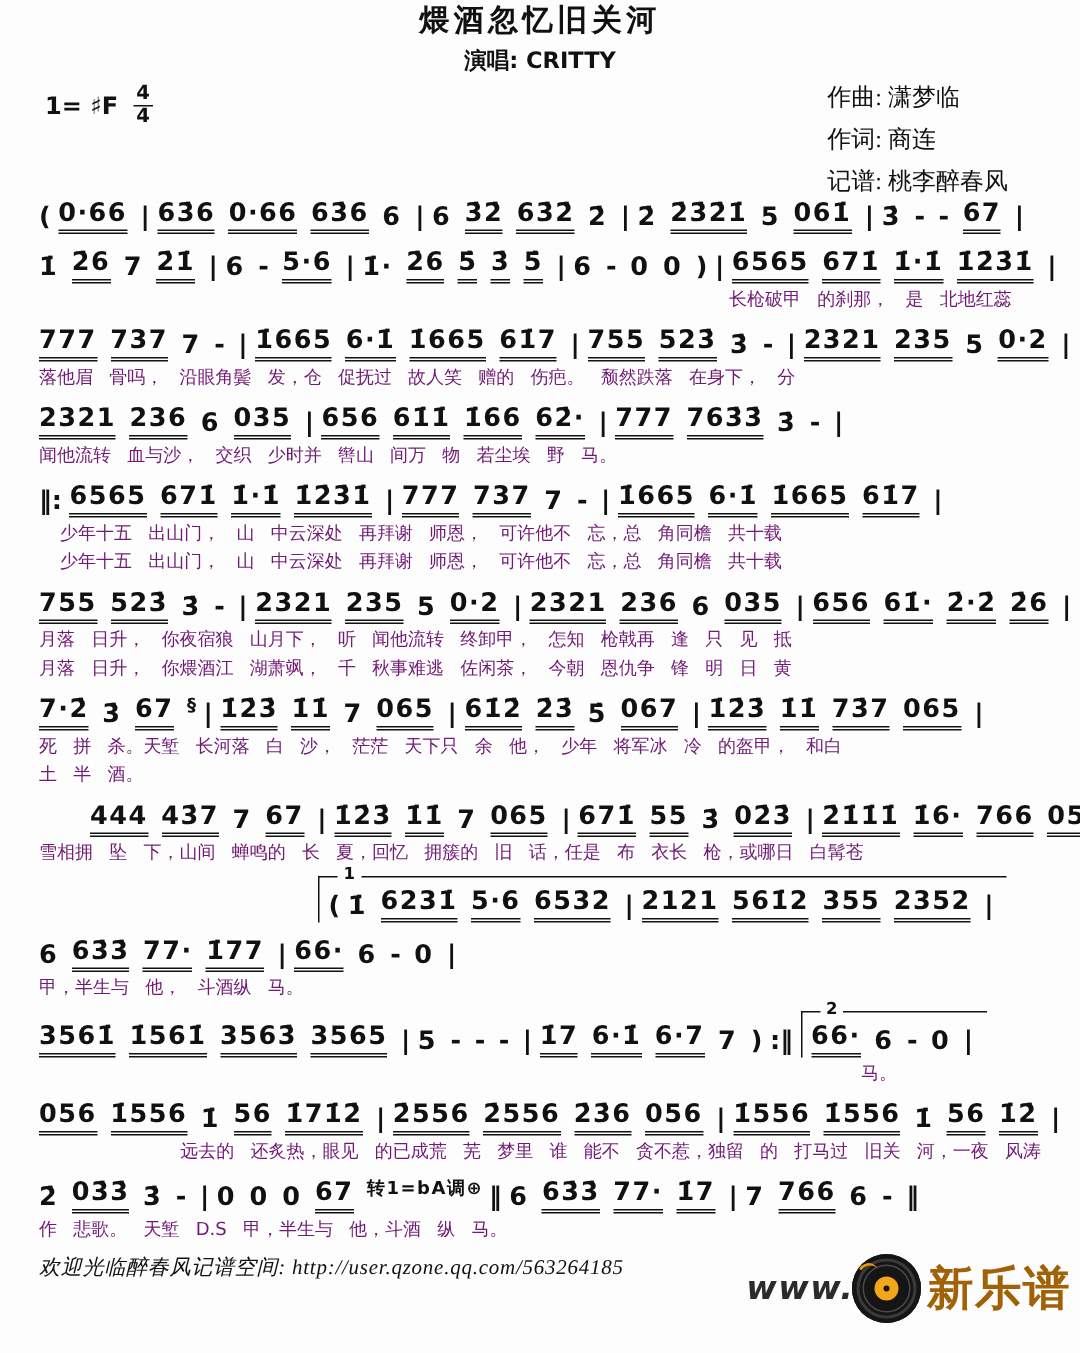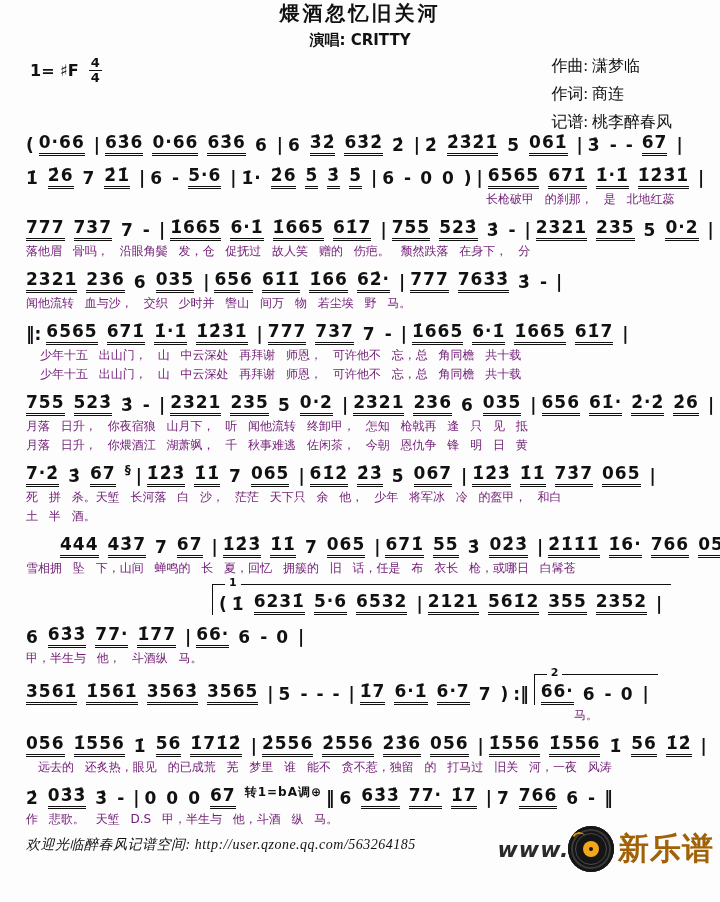--- a/index.html
+++ b/index.html
@@ -43,22 +43,22 @@
     display:inline-flex;align-items:flex-end;position:relative;
     border-top:1.5px solid #111;border-left:1.5px solid #111;
     padding:4px 4px 0 6px;margin-right:4px;
   }
   .ending .lab{
     position:absolute;top:-8px;left:12px;font-size:11px;font-weight:700;
     background:#fdfdfd;padding:0 4px;line-height:12px;
   }
   
   .footer{
-    position:absolute;left:0;right:0;bottom:22px;height:58px;
-    display:flex;align-items:center;justify-content:space-between;
+    position:absolute;left:0;right:0;bottom:6px;height:58px;
+    display:flex;align-items:flex-start;justify-content:space-between;
     padding:0 6px 2px 26px;
   }
   .footer-left{
     font-family:"Liberation Serif","DejaVu Serif",serif;font-size:14px;
     font-style:italic;letter-spacing:.5px;padding-bottom:8px;
   }
   .logo{display:flex;align-items:center;}
   .logo-www{
     font-style:italic;font-weight:800;font-size:22px;color:#2b2b2b;
     letter-spacing:1px;margin-right:-10px;
@@ -383,21 +383,21 @@
         <span class="tok ug">2̇3̇6</span>
         <span class="tok ug">056</span>
         <span class="tok bar">|</span>
         <span class="tok ug">1̇556</span>
         <span class="tok ug">1̇556</span>
         <span class="tok">1̇</span>
         <span class="tok ug">56</span>
         <span class="tok ug">1̇2̇</span>
         <span class="tok bar">|</span>
       </div>
-      <div class="lyric" style="padding-left: 12px;">远去的 还炙热，眼见 的已成荒 芜 梦里 谁 能不 贪不惹，独留 的 打马过 旧关 河，一夜 风涛</div>
+      <div class="lyric" style="padding-left: 12px; text-align: right;">远去的 还炙热，眼见 的已成荒 芜 梦里 谁 能不 贪不惹，独留 的 打马过 旧关 河，一夜 风涛</div>
     </div>
     <div class="system">
       <div class="notes" style="display: flex;">
         <span class="tok">2̇</span>
         <span class="tok ug">03̇3̇</span>
         <span class="tok">3̇</span>
         <span class="tok dash">-</span>
         <span class="tok bar">|</span>
         <span class="tok">0</span>
         <span class="tok">0</span>

